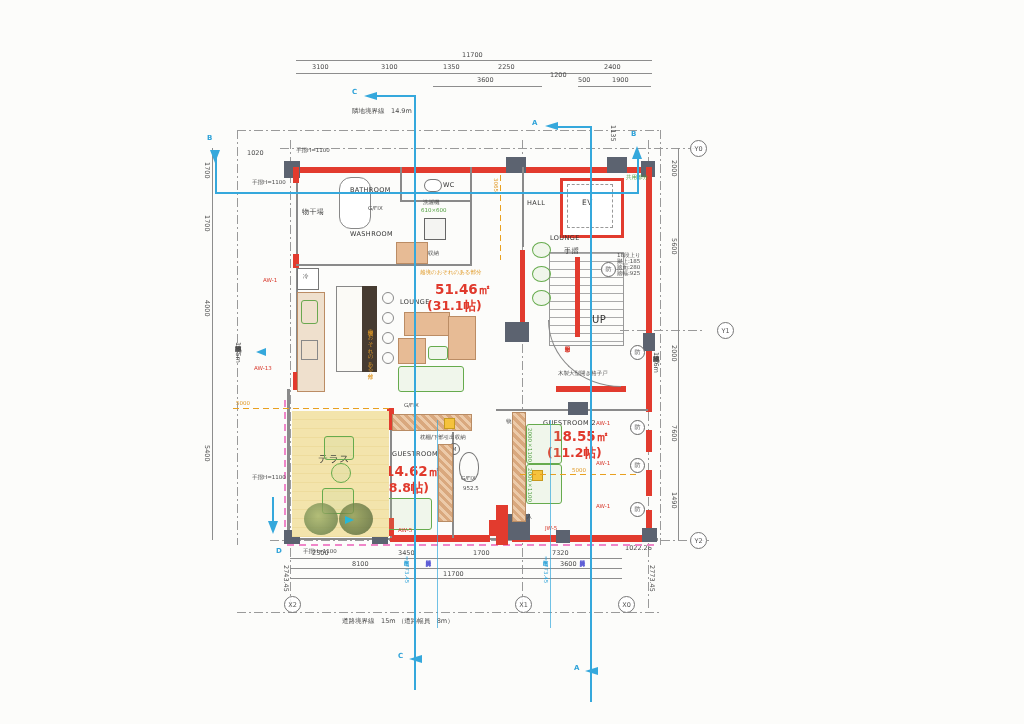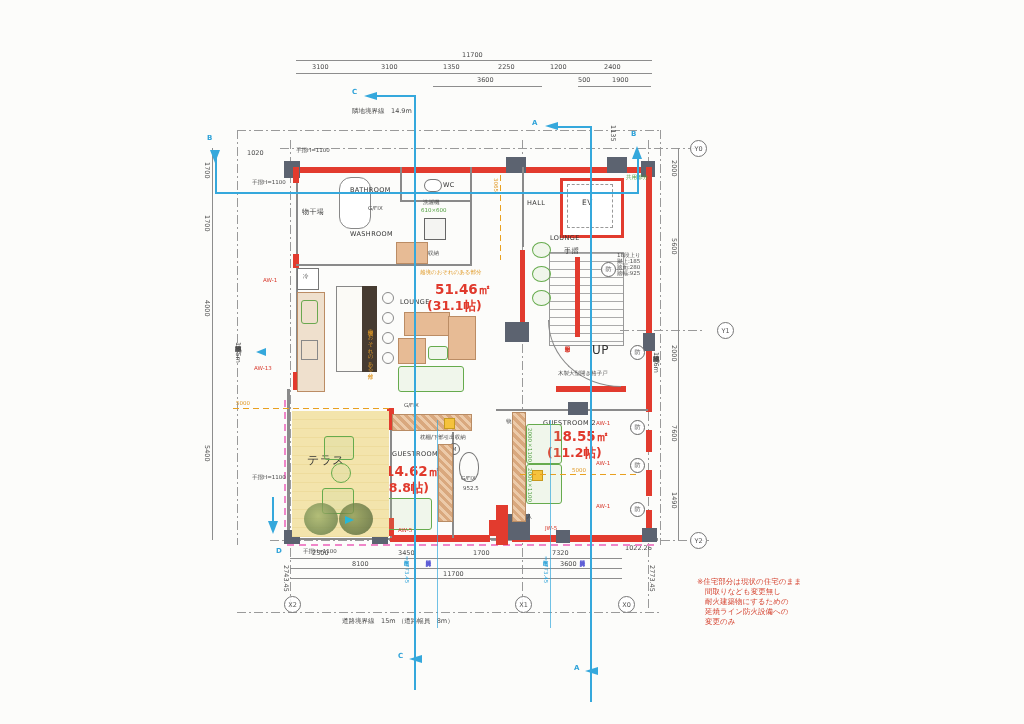--- a/index.html
+++ b/index.html
@@ -65,21 +65,21 @@
 
   <div class="dim" style="left:296px;top:60px;width:356px;height:1px"></div>
   <div class="dim" style="left:296px;top:73px;width:356px;height:1px"></div>
   <div class="dim" style="left:433px;top:86px;width:109px;height:1px"></div>
   <div class="dim" style="left:578px;top:86px;width:73px;height:1px"></div>
   <div class="t" style="left:462px;top:52px">11700</div>
   <div class="t" style="left:312px;top:64px">3100</div>
   <div class="t" style="left:381px;top:64px">3100</div>
   <div class="t" style="left:443px;top:64px">1350</div>
   <div class="t" style="left:498px;top:64px">2250</div>
-  <div class="t" style="left:550px;top:64px">1200</div>
+  <div class="t" style="left:550px;top:72px">1200</div>
   <div class="t" style="left:604px;top:64px">2400</div>
   <div class="t" style="left:477px;top:77px">3600</div>
   <div class="t" style="left:578px;top:77px">500</div>
   <div class="t" style="left:612px;top:77px">1900</div>
 
   <div class="dim" style="left:212px;top:148px;width:1px;height:392px"></div>
   <div class="t vt" style="left:203px;top:162px">1700</div>
   <div class="t vt" style="left:203px;top:215px">1700</div>
   <div class="t vt" style="left:203px;top:300px">4000</div>
   <div class="t vt" style="left:203px;top:445px">5400</div>
@@ -169,21 +169,21 @@
   <div class="wall" style="left:496px;top:505px;width:12px;height:40px"></div>
   <div class="gline" style="left:452px;top:432px;width:2px;height:106px"></div>
 
   <div class="abs" style="left:560px;top:178px;width:58px;height:54px;border:3px solid #e23b2e;background:#fff"></div>
   <div class="abs" style="left:567px;top:184px;width:44px;height:42px;border:1px dashed #999"></div>
   <div class="lbl" style="left:582px;top:198px">EV</div>
 
   <div class="stair" style="left:549px;top:252px;width:73px;height:92px"></div>
   <div class="wall" style="left:575px;top:257px;width:5px;height:80px"></div>
   <div class="lbl" style="left:564px;top:246px;font-size:7px">手摺</div>
-  <div class="lbl" style="left:592px;top:343px;font-size:12px">UP</div>
+  <div class="lbl" style="left:592px;top:314px;font-size:10px">UP</div>
   <div class="lbl" style="left:550px;top:234px;font-size:6.5px">LOUNGE</div>
 
   <div class="abs" style="left:548px;top:320px;width:72px;height:66px;border-left:1.5px solid #888;border-bottom:1.5px solid #888;border-radius:0 0 0 100%"></div>
   <div class="t t5 red vt" style="left:565px;top:342px">非常用照明</div>
   <div class="t t5" style="left:558px;top:370px">木製大型開き格子戸</div>
 
   <div class="abs" style="left:339px;top:177px;width:30px;height:50px;border:1.5px solid #888;border-radius:12px;background:#fff"></div>
   <div class="lbl" style="left:350px;top:186px;font-size:6.5px">BATHROOM</div>
   <div class="t t5" style="left:368px;top:205px">G/FIX</div>
   <div class="abs" style="left:424px;top:179px;width:16px;height:11px;border:1.2px solid #777;border-radius:45%/60%;background:#fff"></div>
@@ -253,21 +253,21 @@
   <div class="tan hatch" style="left:512px;top:412px;width:12px;height:108px"></div>
   <div class="gshape" style="left:526px;top:424px;width:34px;height:38px"></div>
   <div class="gshape" style="left:526px;top:464px;width:34px;height:38px"></div>
   <div class="t t5 green vt" style="left:527px;top:428px">2000×1100</div>
   <div class="t t5 green vt" style="left:527px;top:468px">2000×1100</div>
   <div class="abs" style="left:532px;top:470px;width:9px;height:9px;background:#f5c23c;border:1px solid #c79a1e"></div>
   <div class="odash" style="left:520px;top:474px;width:120px"></div>
   <div class="t t5 orange" style="left:572px;top:467px">5000</div>
 
   <div class="abs" style="left:292px;top:411px;width:97px;height:126px;background:repeating-linear-gradient(180deg,#f3e4ac 0 8px,#eedc9d 8px 9px)"></div>
-  <div class="lbl" style="left:307px;top:452px;font-size:12px">テラス</div>
+  <div class="lbl" style="left:318px;top:452px;font-size:10px">テラス</div>
   <div class="gshape" style="left:324px;top:436px;width:28px;height:22px"></div>
   <div class="gshape" style="left:331px;top:463px;width:18px;height:18px;border-radius:50%"></div>
   <div class="gshape" style="left:322px;top:488px;width:30px;height:24px"></div>
   <div class="tree" style="left:304px;top:503px;width:34px;height:32px"></div>
   <div class="tree" style="left:339px;top:503px;width:34px;height:32px;background:radial-gradient(circle at 42% 40%,#8b9a55,#4c5f36)"></div>
   <div class="odash" style="left:233px;top:408px;width:160px"></div>
   <div class="t t5 orange" style="left:236px;top:400px">5000</div>
 
   <div class="t t5" style="left:296px;top:147px">手摺H=1100</div>
   <div class="t t5" style="left:252px;top:179px">手摺H=1100</div>
@@ -335,22 +335,15 @@
   <div class="tri-d" style="left:268px;top:521px"></div>
   <div class="t7 blue abs" style="left:276px;top:547px;font-weight:bold">D</div>
   <div class="tri-r" style="left:345px;top:516px;border-left-color:#27b7d8"></div>
   <div class="tri-l" style="left:256px;top:348px;border-right-width:10px"></div>
 
   <div class="t t5 blue vt" style="left:404px;top:556px">道路巾=2773.45</div>
   <div class="t t5 violet vt" style="left:426px;top:556px">採光計算検討位置</div>
   <div class="t t5 blue vt" style="left:543px;top:556px">道路巾=2773.45</div>
   <div class="t t5 violet vt" style="left:580px;top:556px">採光計算検討位置</div>
 
-  <div id="rednote">
-    <div>※住宅部分は現状の住宅のまま</div>
-    <div style="padding-left:8px">間取りなども変更無し</div>
-    <div style="padding-left:8px">耐火建築物にするための</div>
-    <div style="padding-left:8px">延焼ライン防火設備への</div>
-    <div style="padding-left:8px">変更のみ</div>
-  </div>
 
 
 </div>
 
 </body></html>

